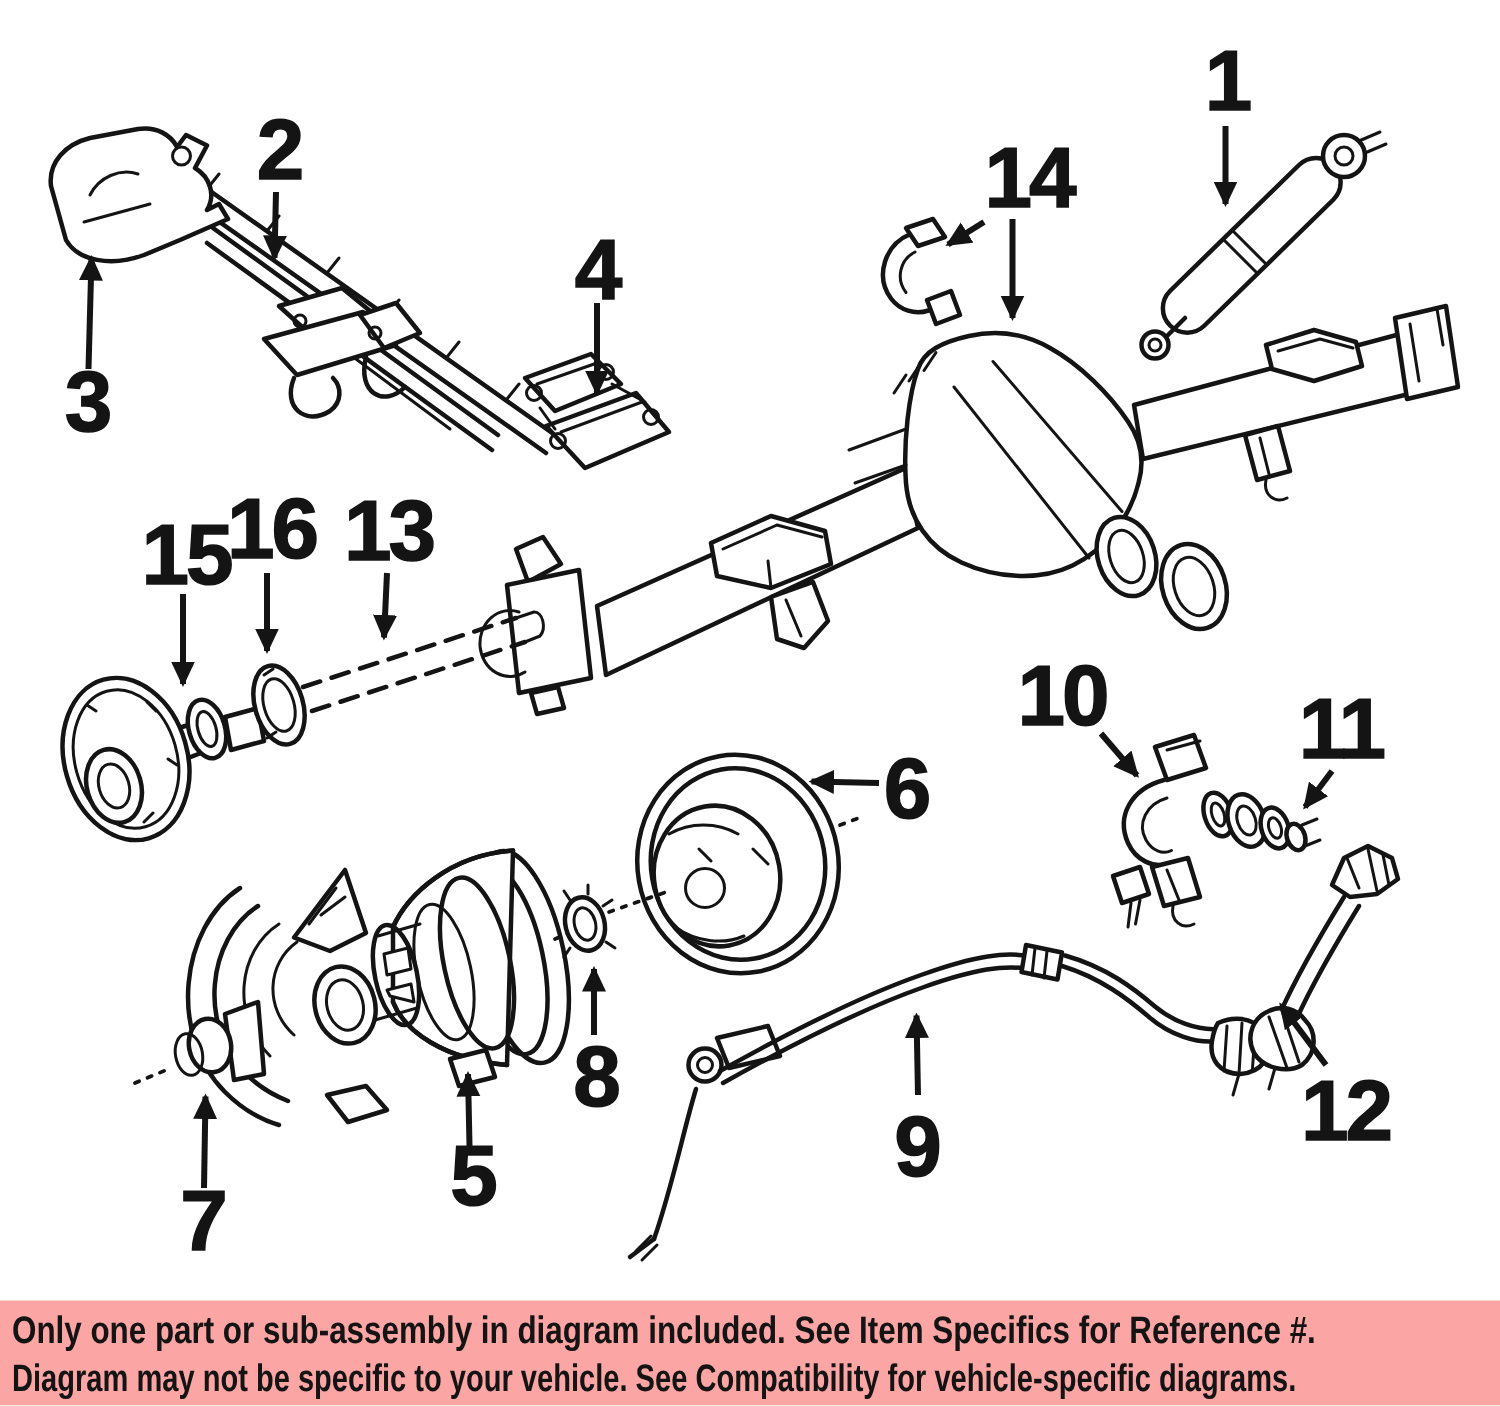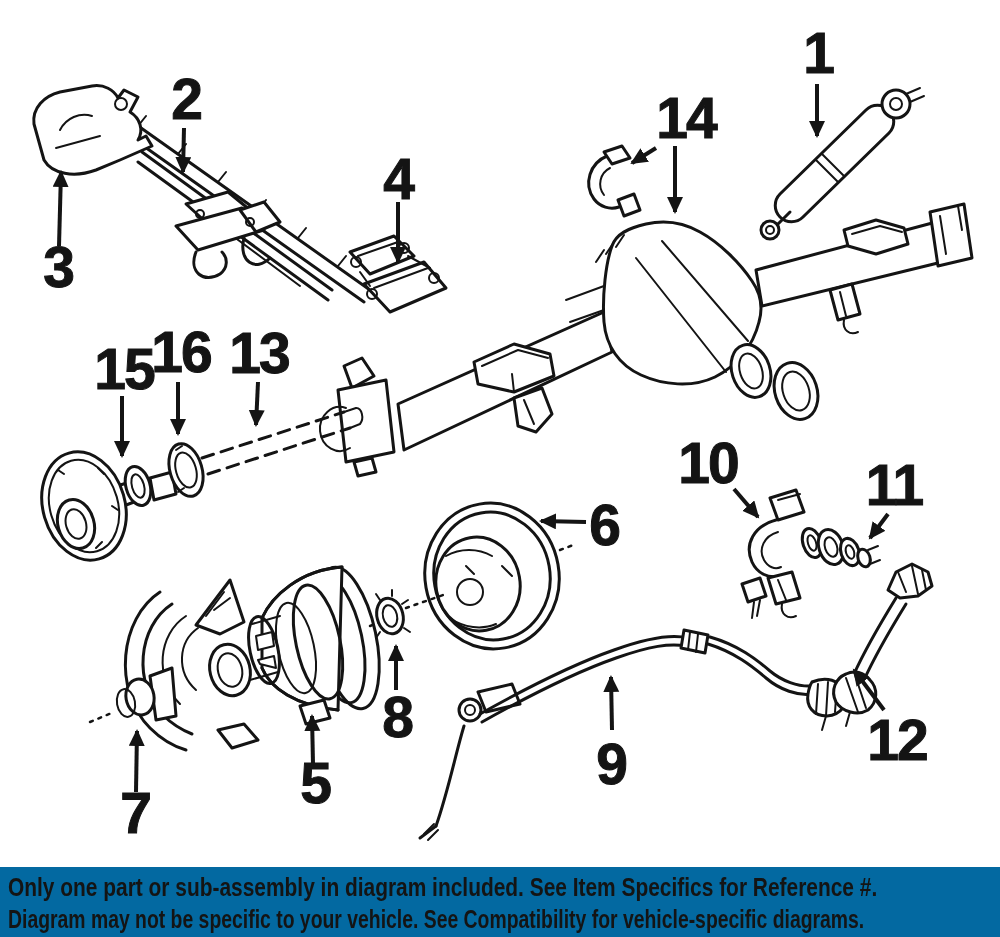--- a/index.html
+++ b/index.html
@@ -8,21 +8,21 @@
   .stage{position:absolute;left:0;top:0;width:1000px;height:867px;background:#fff;}
   svg .ln{fill:none;stroke:#141414;stroke-width:3;stroke-linecap:round;stroke-linejoin:round;}
   svg .wf{fill:#ffffff;stroke:#141414;stroke-width:3;stroke-linecap:round;stroke-linejoin:round;}
   svg .thin{stroke-width:2;}
   svg .dash{stroke-dasharray:12 8;}
   svg .dot{stroke-dasharray:3 6;stroke-width:2.5;}
   svg .arrow{fill:none;stroke:#141414;stroke-width:4;}
   svg .num{font-family:"Liberation Sans",sans-serif;font-weight:bold;font-size:57px;
            fill:#141414;stroke:#141414;stroke-width:1;paint-order:stroke;
            text-anchor:middle;letter-spacing:-2px;}
-  .footer{position:absolute;left:0;top:867px;width:1000px;height:70px;background:#0369a1;}
+  .footer{position:absolute;left:0;top:867px;width:1000px;height:70px;background:#fca5a5;}
   .fline{position:absolute;left:8px;white-space:nowrap;font-weight:bold;font-size:25.5px;
          color:#141414;transform-origin:0 50%;line-height:26px;}
   .l1{top:7px;transform:scaleX(.82);}
   .l2{top:39px;transform:scaleX(.76);}
 </style>
 </head>
 <body>
 
 <div class="stage">
 <svg width="1000" height="867" viewBox="0 0 1000 867">

